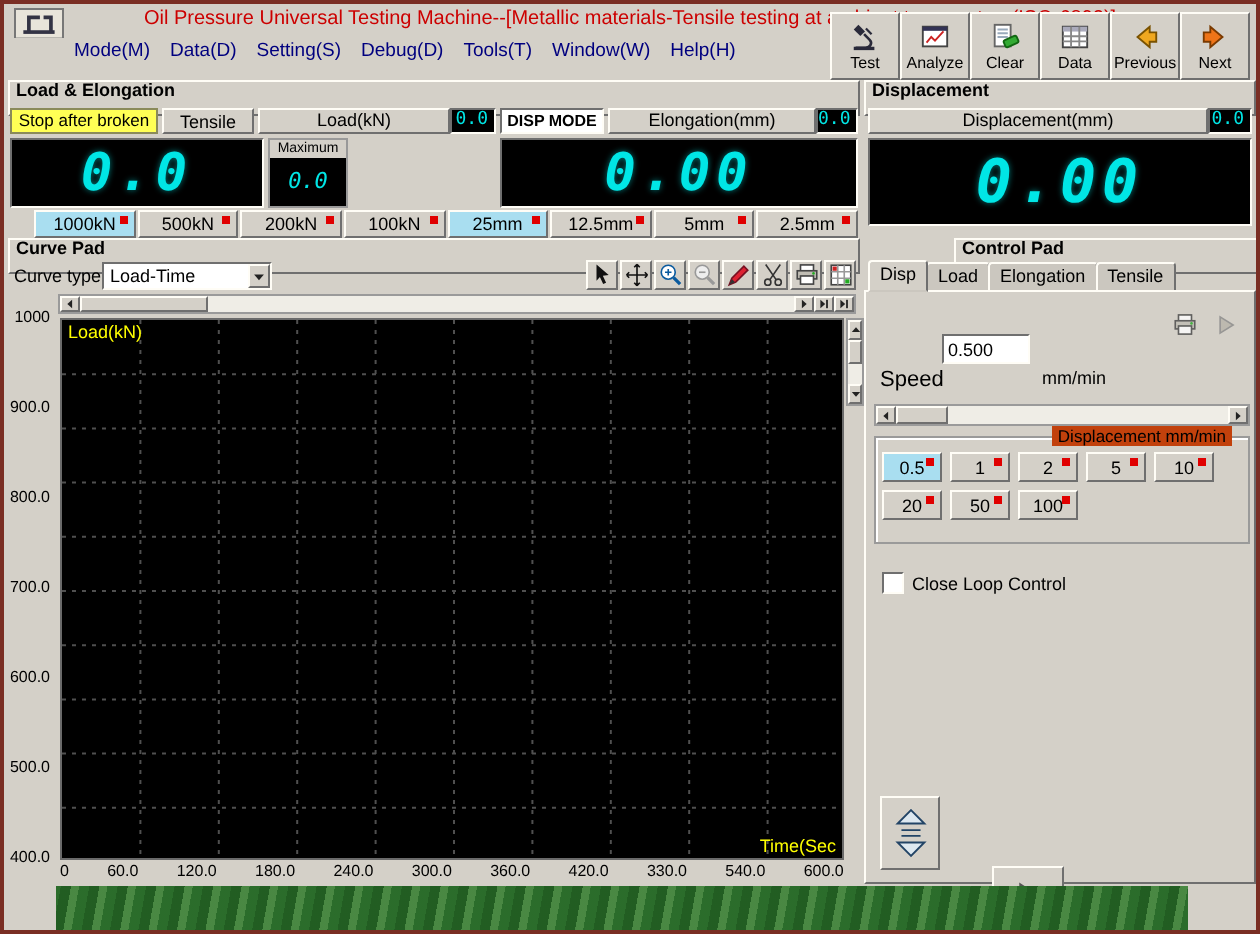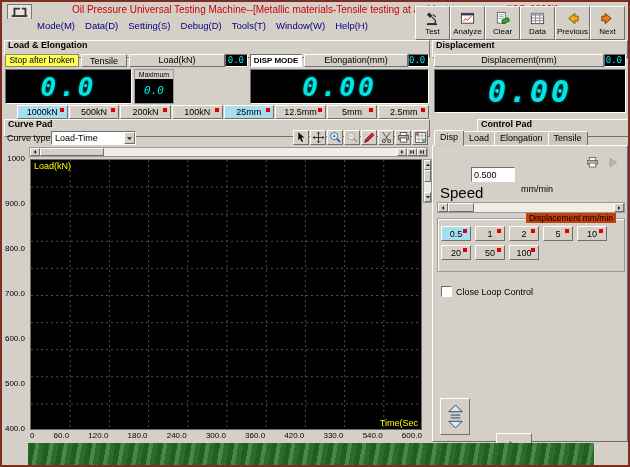--- a/index.html
+++ b/index.html
@@ -446,21 +446,21 @@
       <span class="abs dim-icon" style="right:28px;top:10px;"><span><svg viewBox="0 0 16 16">
               <rect x="4" y="1.8" width="8" height="3.6" fill="#fff" stroke="#444"></rect>
               <rect x="2" y="5.4" width="12" height="5" fill="#c0bdb4" stroke="#444"></rect>
               <rect x="4" y="8.6" width="8" height="5" fill="#fff" stroke="#444"></rect>
               <circle cx="12" cy="7" r=".8" fill="#2a2"></circle>
             </svg></span></span>
       <span class="abs dim-icon" style="right:8px;top:10px;"><span><svg viewBox="0 0 16 16">
               <path d="M5 3l8 5-8 5z" fill="#b8b4aa" stroke="#888"></path>
             </svg></span></span>
 
-      <span class="abs" style="left:7px;top:38px;font-size:15px;">Speed</span>
+      <span class="abs" style="left:7px;top:38px;font-size:11px;">Speed</span>
       <input class="abs speed-input" style="left: 38px; top: 21px; width: 44px; height: 15px;" value="0.500">
       <span class="abs" style="left:88px;top:38px;font-size:9px;">mm/min</span>
 
       <div class="abs sb h" style="left:4px;top:56px;width:188px;height:11px;">
         <span class="sb-btn">
             <span>
               <svg viewBox="0 0 8 8">
                 <path d="M5.4 1.2L2.2 4l3.2 2.8z" fill="#222"></path>
               </svg>
             </span>

